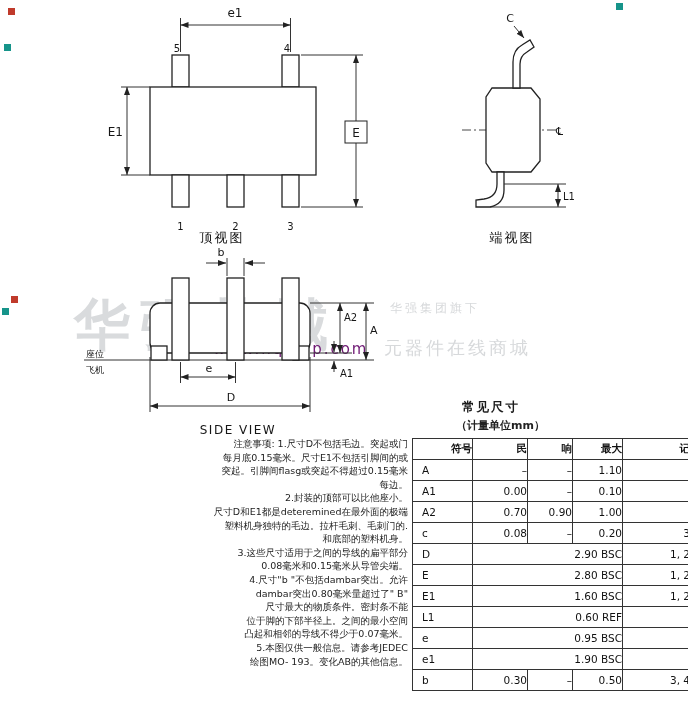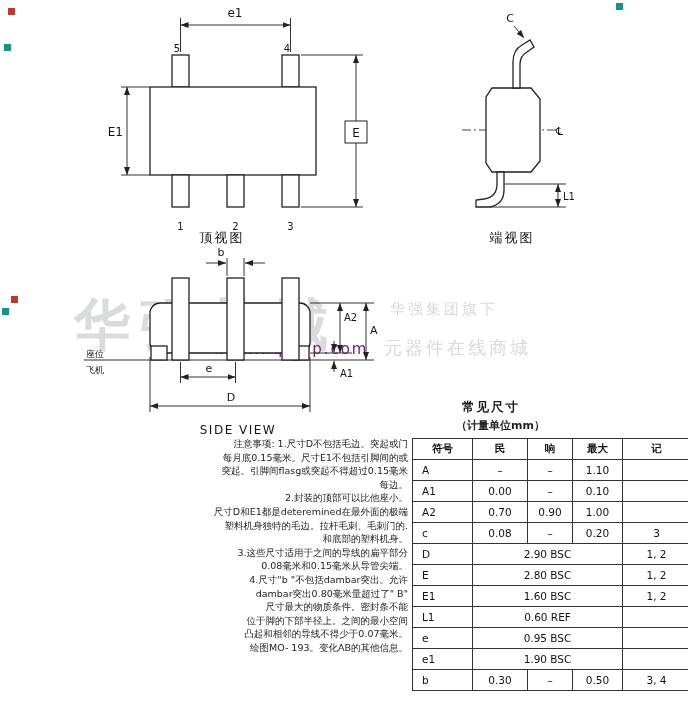--- a/index.html
+++ b/index.html
@@ -2,21 +2,21 @@
 <html><head>
 <meta charset="utf-8">
 <style>
   html,body{margin:0;padding:0;background:#fff;}
   .page{position:relative;width:688px;height:701px;background:#ffffff;overflow:hidden;
         font-family:"DejaVu Sans",sans-serif;color:#1c1c1c;}
   
   .wm{position:absolute;color:#d7d9db;user-select:none;}
   .wm-brand{left:74px;top:288px;font-size:56px;font-weight:bold;letter-spacing:10px;color:#d9dbdd;}
   .wm-url{left:213px;top:340px;font-size:15px;letter-spacing:2px;color:#701a75;}
-  .wm-tag1{left:390px;top:300px;font-size:15px;letter-spacing:3px;}
+  .wm-tag1{left:390px;top:300px;font-size:12px;letter-spacing:3px;}
   .wm-tag2{left:384px;top:328px;font-size:18px;letter-spacing:3px;margin-top:8px;}
   
   svg.draw{position:absolute;left:0;top:0;}
   svg text{font-family:"DejaVu Sans",sans-serif;fill:#161616;}
   .t9{font-size:9px}.t10{font-size:10px}.t11{font-size:11px}.t12{font-size:12px}.t13{font-size:13px}
   .lbl{letter-spacing:2px}
   .ln{stroke:#333;stroke-width:1;fill:none}
   .shape{fill:#ffffff;stroke:#222;stroke-width:1.3}
   .cl{stroke:#333;stroke-width:0.9;stroke-dasharray:9 3 2 3;fill:none}
   
@@ -28,21 +28,21 @@
   .notes .nl{white-space:nowrap;text-align:right;}
   .ind-a{padding-left:0}
   .ind-b{padding-left:42px}
   .ind-c{padding-left:52px}
   .ind-d{padding-left:10px}
   
   .dimtable{position:absolute;left:404px;top:399px;width:278px;margin-left:8px;}
   .tbl-title{font-weight:bold;font-size:12.5px;padding-left:50px;letter-spacing:2px;}
   .tbl-sub{font-size:11px;padding-left:44px;margin-top:2px;color:#222;font-weight:bold;}
   .dimtable table{border-collapse:collapse;width:278px;table-layout:fixed;margin-top:5px;}
-  .dimtable th,.dimtable td{border:1px solid #333;height:20px;font-size:10.5px;text-align:center;
+  .dimtable th,.dimtable td{border:1px solid #333;height:20px;font-size:10.5px;text-align:right;
         padding:0;overflow:hidden;color:#111;}
   .dimtable th{font-weight:bold;}
   .dimtable td.sym{text-align:left;padding-left:9px;}
 </style>
 </head>
 <body>
 
 <div class="page">
 
   <div class="wm wm-brand">华强芯城</div>
@@ -172,20 +172,21 @@
     <div class="nl ind-c">尺寸D和E1都是deteremined在最外面的极端</div>
     <div class="nl ind-c">塑料机身独特的毛边。拉杆毛刺、毛刺门的.</div>
     <div class="nl ind-c">和底部的塑料机身。</div>
     <div class="nl ind-b">3.这些尺寸适用于之间的导线的扁平部分</div>
     <div class="nl ind-c">0.08毫米和0.15毫米从导管尖端。</div>
     <div class="nl ind-b">4.尺寸"b "不包括dambar突出。允许</div>
     <div class="nl ind-c">dambar突出0.80毫米量超过了" B"</div>
     <div class="nl ind-c">尺寸最大的物质条件。密封条不能</div>
     <div class="nl ind-c">位于脚的下部半径上。之间的最小空间</div>
     <div class="nl ind-c">凸起和相邻的导线不得少于0.07毫米。</div>
+    <div class="nl ind-a">5.本图仅供一般信息。请参考JEDEC</div>
     <div class="nl ind-d">绘图MO- 193。变化AB的其他信息。</div>
   </div>
 
   <div class="dimtable">
     <div class="tbl-title">常见尺寸</div>
     <div class="tbl-sub">（计量单位mm）</div>
     <table>
       <colgroup>
         <col style="width:60px">
           <col style="width:55px">

